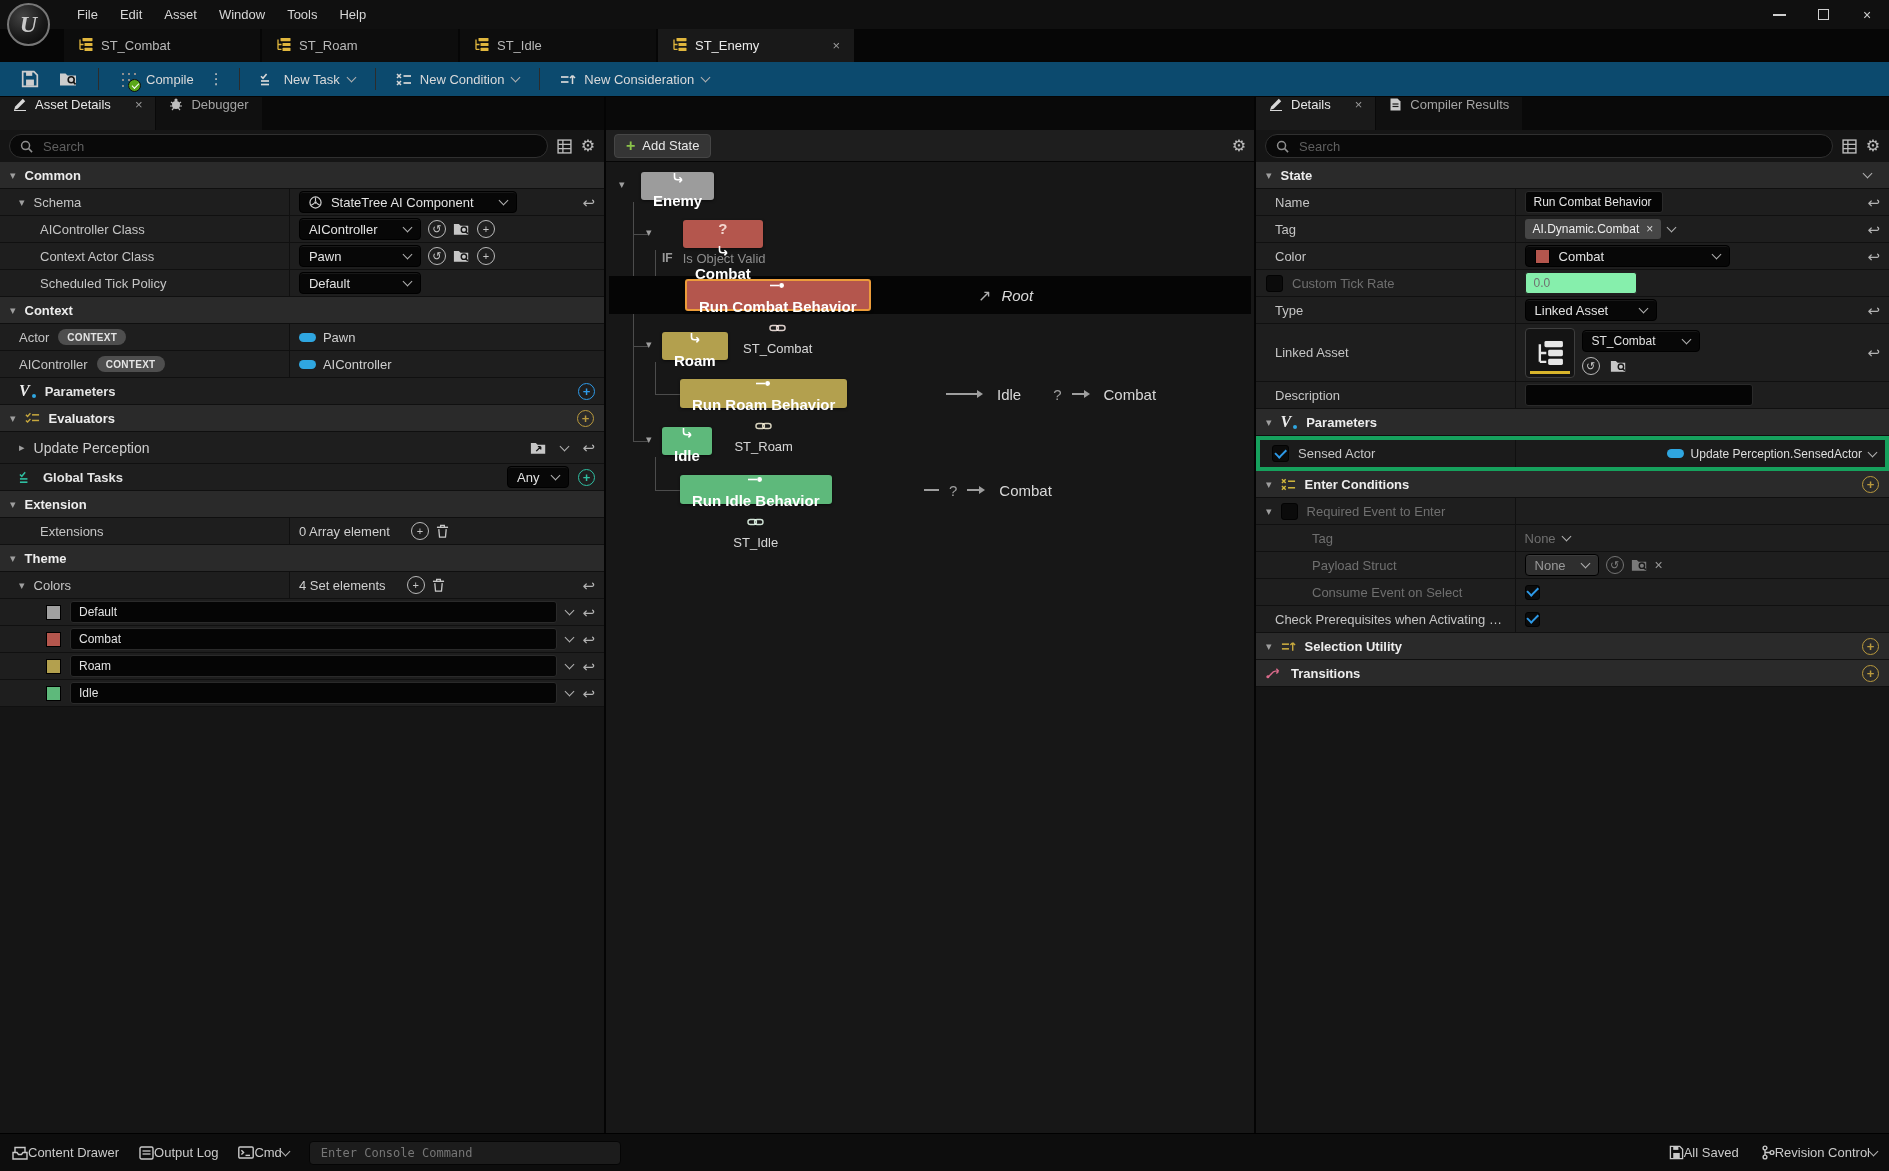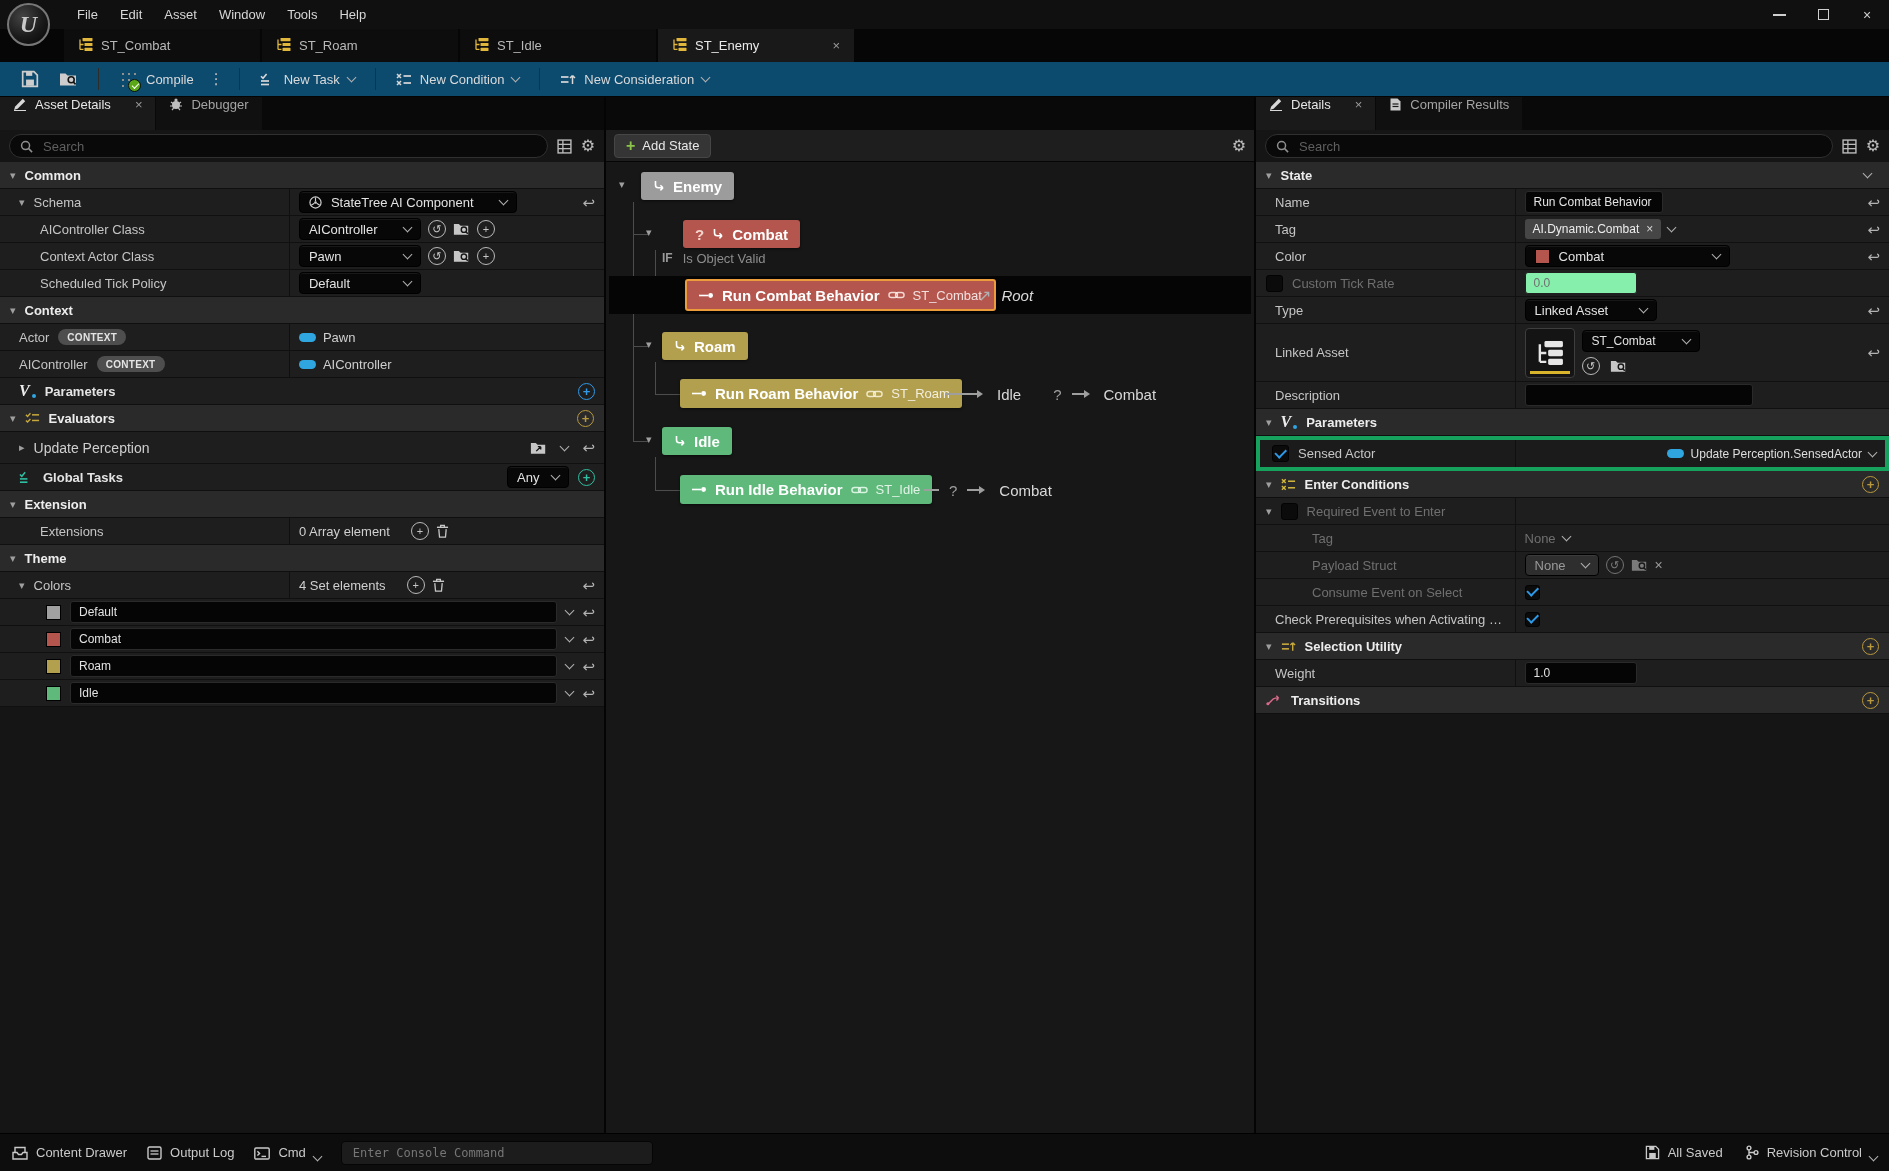--- a/index.html
+++ b/index.html
@@ -99,37 +99,37 @@
          display:flex;align-items:center;justify-content:center;flex:0 0 auto;}
   .thumb .bar{position:absolute;left:4px;right:4px;bottom:3px;height:3px;background:#d9b52b;}
 
   
   .midbar{height:32px;background:#1e1e1e;border-bottom:1px solid #060606;display:flex;align-items:center;gap:8px;padding:0 8px;}
   .addstate{height:24px;background:#353535;border:1px solid #464646;border-radius:4px;display:flex;align-items:center;gap:7px;padding:0 11px;color:#e8e8e8;}
   .addstate .plus{color:#8bc34a;font-weight:bold;font-size:16px;line-height:1;}
   .tree{position:absolute;left:0;right:0;top:65px;bottom:0;background:#171717;}
   .tline{position:absolute;background:#4c4c4c;}
   .node{position:absolute;display:flex;align-items:center;gap:8px;height:28px;padding:0 12px;border-radius:3px;
-        font-weight:bold;font-size:15px;color:#fff;box-shadow:0 1px 3px rgba(0,0,0,.55);}
+        font-weight:bold;font-size:15px;color:#fff;box-shadow:0 1px 3px rgba(0,0,0,.55);flex-direction:column;}
   .node .sub{font-weight:normal;font-size:13px;color:rgba(255,255,255,.82);}
   .node .q{color:rgba(255,235,228,.85);}
   .node.sel{border:2px solid #ec9c3a;height:32px;}
   .selrow{position:absolute;left:3px;right:3px;height:38px;background:#050505;}
   .ttext{position:absolute;display:flex;align-items:center;gap:10px;font-size:15px;color:#d8d8d8;}
   .ttext .q{color:#9e9e9e;}
   .ar{display:inline-flex;align-items:center;}
   .ar .ln{height:1.7px;background:#9e9e9e;}
   .ar .hd{width:0;height:0;border:4px solid transparent;border-left:6px solid #9e9e9e;margin-left:-1px;}
   .ifrow{position:absolute;display:flex;align-items:center;gap:10px;color:#8c8c8c;font-size:13px;}
   .ifrow b{color:#9a9a9a;font-size:12px;}
 
   
   .statusbar{position:absolute;left:0;right:0;bottom:0;height:38px;background:#0d0d0d;border-top:1px solid #000;
              display:flex;align-items:center;gap:20px;padding:0 12px;}
-  .sitem{display:flex;align-items:flex-end;gap:8px;color:#cacaca;}
+  .sitem{display:flex;align-items:center;color:#cacaca;}
   .console{width:312px;height:24px;background:#1c1c1c;border:1px solid #050505;border-radius:4px;display:flex;align-items:center;padding:0 9px;}
   .console input{flex:1;background:none;border:none;outline:none;color:#8a8a8a;font:12px "DejaVu Sans Mono",monospace;}
   .console input::placeholder{color:#767676;}
   svg{flex:0 0 auto;}
 </style>
 </head>
 <body>
 
 <div class="app">
 
@@ -935,28 +935,20 @@
           <span class="tri-d">▾</span>
           <svg width="15" height="13" viewBox="0 0 16 13">
               <line x1="1" y1="4" x2="8.5" y2="4" stroke="#c8a93e" stroke-width="1.7"></line>
               <line x1="1" y1="9" x2="8.5" y2="9" stroke="#c8a93e" stroke-width="1.7"></line>
               <path d="M12.5 11V2.5m0 0L10 5m2.5-2.5L15 5" stroke="#c8a93e" stroke-width="1.5" fill="none"></path>
             </svg>
           <span>Selection Utility</span>
           <span class="plusc c-gold mlauto">+</span>
         </div>
 
-        <div class="g-row">
-          <div class="g-lbl">
-              <span>Weight</span>
-            </div>
-          <div class="g-val">
-            <input class="input" style="width: 112px;" value="1.0">
-          </div>
-        </div>
 
         <div class="g-cat">
           <svg width="16" height="13" viewBox="0 0 17 13">
               <path d="M1 10c4.5 0 4.5-6 9-6h3.5M13.5 4 11 1.5M13.5 4 11 6.5" stroke="#d86a8a" stroke-width="1.5" fill="none"></path>
               <circle cx="2" cy="10" r="1.6" fill="#d86a8a"></circle>
             </svg>
           <span>Transitions</span>
           <span class="plusc c-gold mlauto">+</span>
         </div>
       </div>

